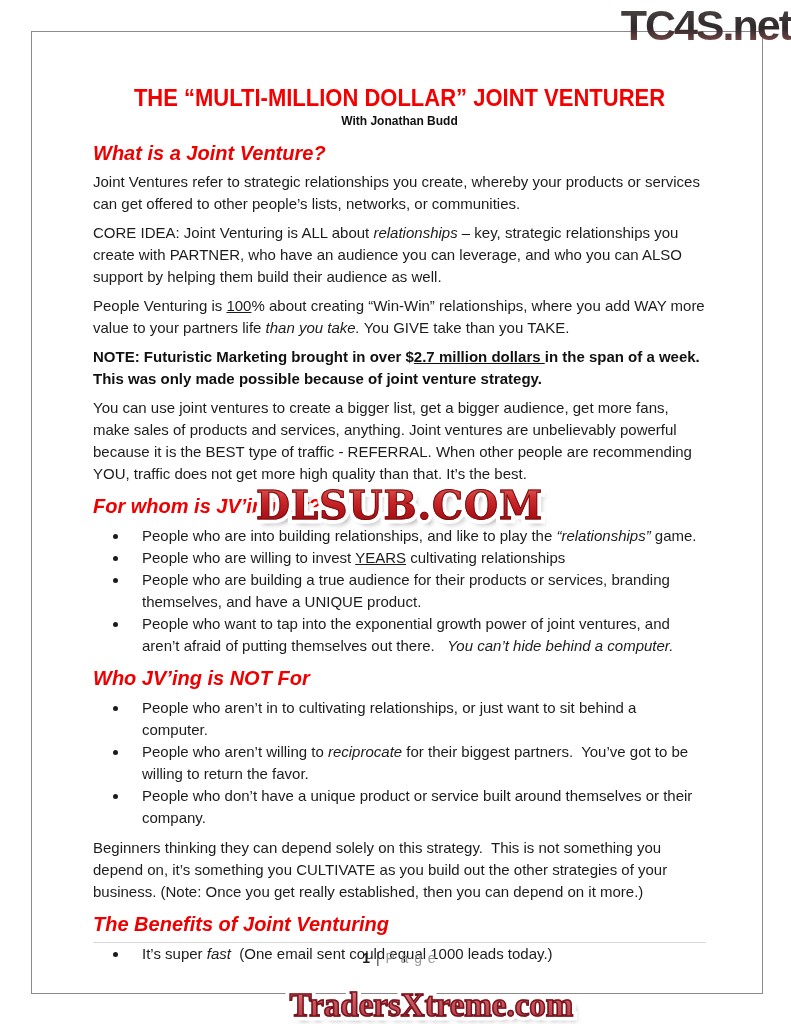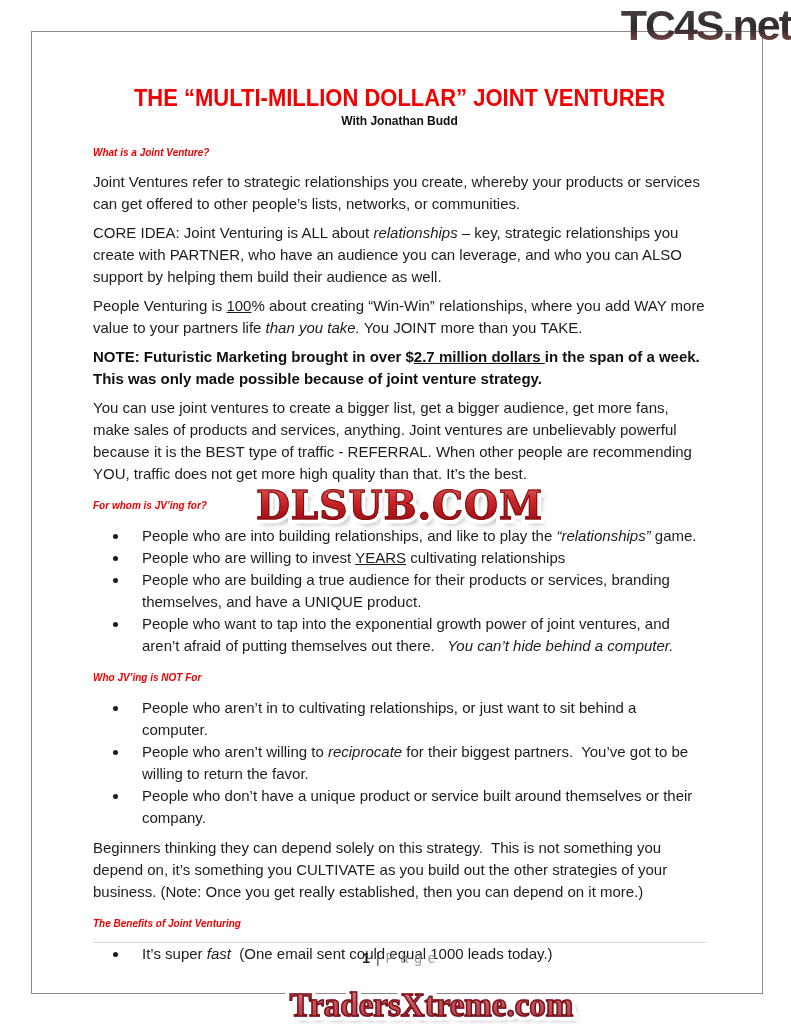--- a/index.html
+++ b/index.html
@@ -58,21 +58,21 @@
   .doc-title{
     text-align:center;font-size:22px;line-height:26px;font-weight:bold;
     letter-spacing:0px;color:#f40000;
     font-family:"Liberation Sans",sans-serif;
     transform:scaleY(1.08);transform-origin:top center;
   }
   .doc-subtitle{
     text-align:center;font-size:12px;line-height:22px;font-weight:bold;color:#111;
   }
   .sec-h{
-    color:#ee0000;font-weight:bold;font-style:italic;font-size:10px;
+    color:#ee0000;font-weight:bold;font-style:italic;font-size:20px;
     margin:10px 0 6px 0;line-height:22px;
   }
   .para{margin:7px 0;white-space:pre-wrap;}
   .para.bold{font-weight:bold;color:#111;}
   ul.bullets{margin:8px 0;padding-left:36px;list-style:disc;}
   ul.bullets li{padding-left:13px;margin:0;white-space:pre-wrap;}
   .i{font-style:italic;}
   .u{text-decoration:underline;}
   
   .footer{position:absolute;left:93px;top:942px;width:613px;z-index:3;text-align:center;}
@@ -99,21 +99,21 @@
   <span class="fancy-front">TradersXtreme.com</span>
 </div>
 
 <div class="content">
   <div class="doc-title">THE “MULTI-MILLION DOLLAR” JOINT VENTURER</div>
   <div class="doc-subtitle">With Jonathan Budd</div>
   <div id="doc-body">
       <div class="sec-h">What is a Joint Venture?</div>
       <p class="para"><span>Joint Ventures refer to strategic relationships you create, whereby your products or services can get offered to other people’s lists, networks, or communities.</span></p>
       <p class="para"><span>CORE IDEA: Joint Venturing is ALL about </span><span class="i">relationships</span><span> – key, strategic relationships you create with PARTNER, who have an audience you can leverage, and who you can ALSO support by helping them build their audience as well.</span></p>
-      <p class="para"><span>People Venturing is </span><span class="u">100</span><span>% about creating “Win-Win” relationships, where you add WAY more value to your partners life </span><span class="i">than you take.</span><span> You JOINT more than you TAKE.</span></p>
+      <p class="para"><span>People Venturing is </span><span class="u">100</span><span>% about creating “Win-Win” relationships, where you add WAY more value to your partners life </span><span class="i">than you take.</span><span> You GIVE take than you TAKE.</span></p>
       <p class="para bold"><span>NOTE: Futuristic Marketing brought in over $</span><span class="u">2.7 million dollars </span><span>in the span of a week.  This was only made possible because of joint venture strategy.</span></p>
       <p class="para"><span>You can use joint ventures to create a bigger list, get a bigger audience, get more fans, make sales of products and services, anything. Joint ventures are unbelievably powerful because it is the BEST type of traffic - REFERRAL. When other people are recommending YOU, traffic does not get more high quality than that. It’s the best.</span></p>
       <div class="sec-h">For whom is JV’ing for?</div>
       <ul class="bullets">
         <li><span>People who are into building relationships, and like to play the </span><span class="i">“relationships”</span><span> game.</span></li>
         <li><span>People who are willing to invest </span><span class="u">YEARS</span><span> cultivating relationships</span></li>
         <li><span>People who are building a true audience for their products or services, branding themselves, and have a UNIQUE product.</span></li>
         <li><span>People who want to tap into the exponential growth power of joint ventures, and aren’t afraid of putting themselves out there.   </span><span class="i">You can’t hide behind a computer.</span></li>
       </ul>
       <div class="sec-h">Who JV’ing is NOT For</div>

